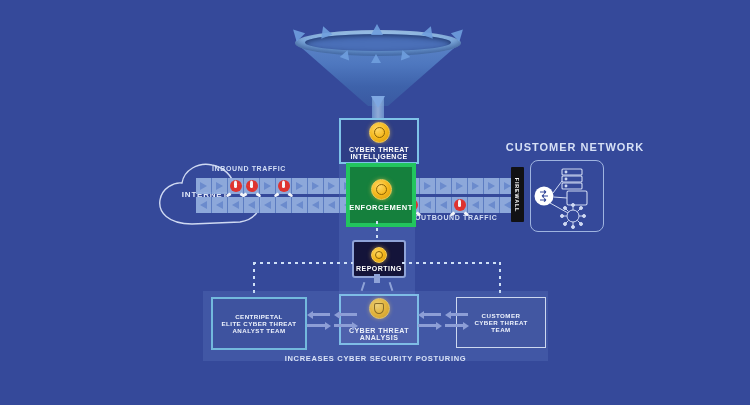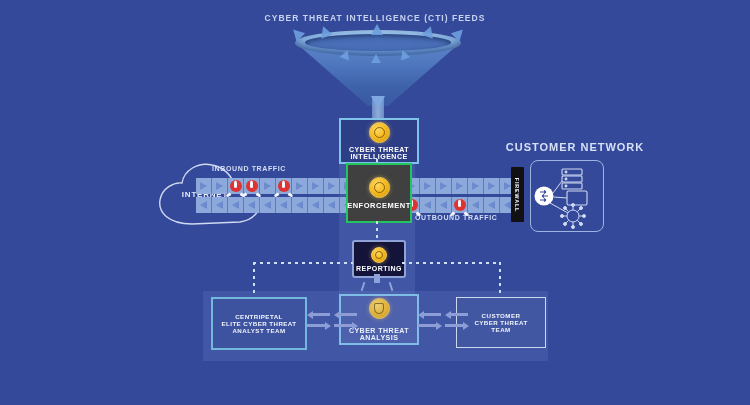--- a/index.html
+++ b/index.html
@@ -36,21 +36,21 @@
   .node{position:absolute;display:flex;flex-direction:column;align-items:center;justify-content:center;
         text-align:center;color:#ffffff;font-weight:700;letter-spacing:.07em;}
   .badge{width:19px;height:19px;border-radius:50%;
      background:radial-gradient(circle at 38% 33%,#ffd966 0%,#f5b91f 48%,#d99806 100%);
      border:1.5px solid #f7cf5a;display:flex;align-items:center;justify-content:center;
      box-shadow:0 0 4px rgba(255,205,80,.5);margin-bottom:3px;}
   .badge i{width:9px;height:9px;border-radius:50%;border:1.6px solid #8a6206;display:block;}
   .badge.shield i{width:8px;height:9px;border-radius:2px 2px 50% 50%;border:1.6px solid #8a6206;}
 
   #cti-box{left:339px;top:118px;width:76px;height:42px;background:#2e3e86;border:2px solid #7fc3e8;font-size:7px;}
-  #enf-box{left:346px;top:163px;width:62px;height:56px;background:#404040;border:2px solid #22c55e;font-size:7.5px;align-items:center;}
+  #enf-box{left:346px;top:163px;width:62px;height:56px;background:#15803d;border:4px solid #22c55e;font-size:7.5px;align-items:center;}
   #rep-box{left:352px;top:240px;width:50px;height:34px;background:#14143a;border:2px solid #8fa3d8;border-radius:3px;font-size:7px;}
   #rep-stand{position:absolute;left:374px;top:274px;width:6px;height:9px;background:#8fa3d8;}
   #rep-foot1{position:absolute;left:362px;top:282px;width:2px;height:9px;background:#8fa3d8;transform:rotate(18deg);}
   #rep-foot2{position:absolute;left:390px;top:282px;width:2px;height:9px;background:#8fa3d8;transform:rotate(-18deg);}
   #cta-box{left:339px;top:294px;width:76px;height:47px;background:#4455a3;border:2px solid #7fc3e8;font-size:7px;}
 
   
   .lane{position:absolute;height:16px;background:#5f7fc4;opacity:.95;display:flex;align-items:center;}
   .cell{width:15px;height:16px;margin-right:1px;background:#92aede;display:flex;align-items:center;justify-content:center;flex:0 0 auto;}
   .chev{width:0;height:0;border-top:4.5px solid transparent;border-bottom:4.5px solid transparent;}
@@ -90,21 +90,20 @@
   .darrow{position:absolute;height:3px;background:#8d9ed6;}
   .dhead{position:absolute;width:0;height:0;border-top:4px solid transparent;border-bottom:4px solid transparent;}
   .dhead.l{border-right:6px solid #8d9ed6;}
   .dhead.r{border-left:6px solid #8d9ed6;}
 </style>
 </head>
 <body>
 
 <div id="stage">
 
-  <div class="lbl" id="cti-title">CYBER THREAT INTELLIGENCE (CTI) FEEDS</div>
 
   <div id="funnel">
     <div class="funnel-cone"></div>
     <div class="funnel-rim"></div>
     <div class="funnel-rim-in"></div>
     <div class="funnel-stem"></div>
     <div class="f-arrow" style="left:8px;top:0px;transform:rotate(135deg);"></div>
     <div class="f-arrow" style="left:36px;top:-2px;transform:rotate(160deg);"></div>
     <div class="f-arrow" style="left:88px;top:-4px;transform:rotate(180deg);"></div>
     <div class="f-arrow" style="left:140px;top:-2px;transform:rotate(200deg);"></div>
@@ -368,20 +367,21 @@
     <div>ELITE CYBER THREAT</div>
     <div>ANALYST TEAM</div>
   </div>
 
   <div class="node" id="right-box">
     <div>CUSTOMER</div>
     <div>CYBER THREAT</div>
     <div>TEAM</div>
   </div>
 
+  <div class="lbl" id="posture-lbl">INCREASES CYBER SECURITY POSTURING</div>
 
   <div id="exchange-left"></div>
   <div id="exchange-right"></div>
 
 <div class="dhead l" style="left: 307px; top: 310.5px;"></div>
     <div class="darrow" style="left: 312px; top: 313px; width: 18px;"></div>
     <div class="darrow" style="left: 307px; top: 324px; width: 18px;"></div>
     <div class="dhead r" style="left: 325px; top: 321.5px;"></div>
     <div class="dhead l" style="left: 334px; top: 310.5px;"></div>
     <div class="darrow" style="left: 339px; top: 313px; width: 18px;"></div>

